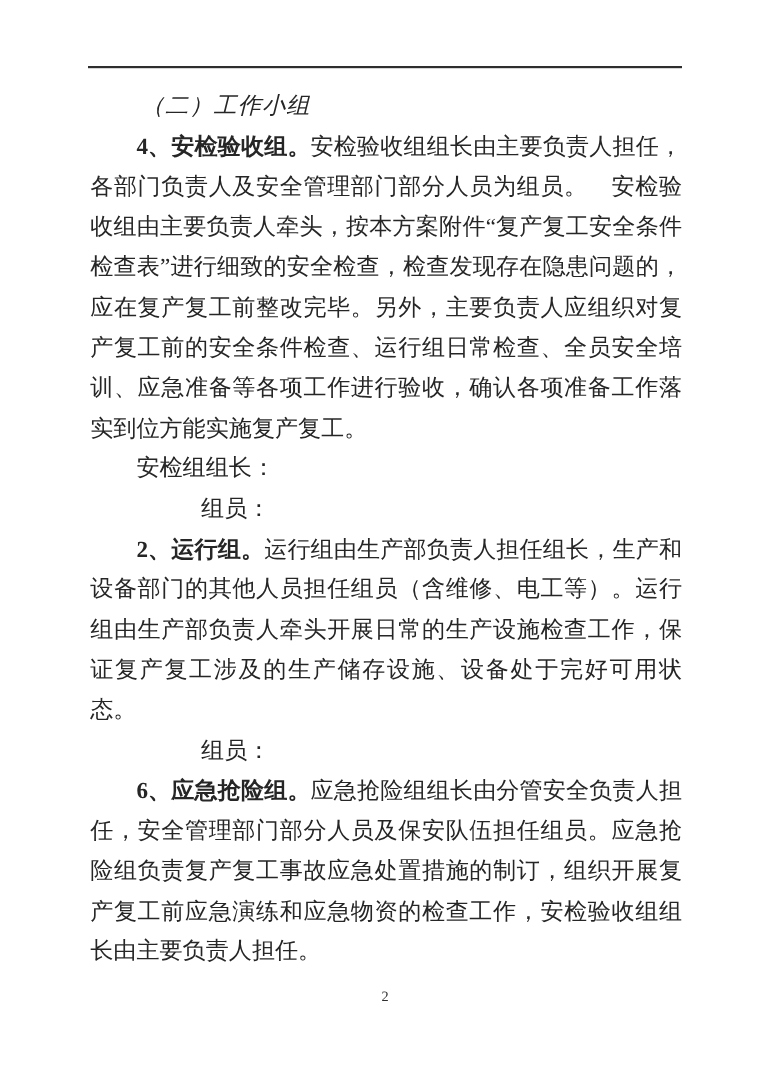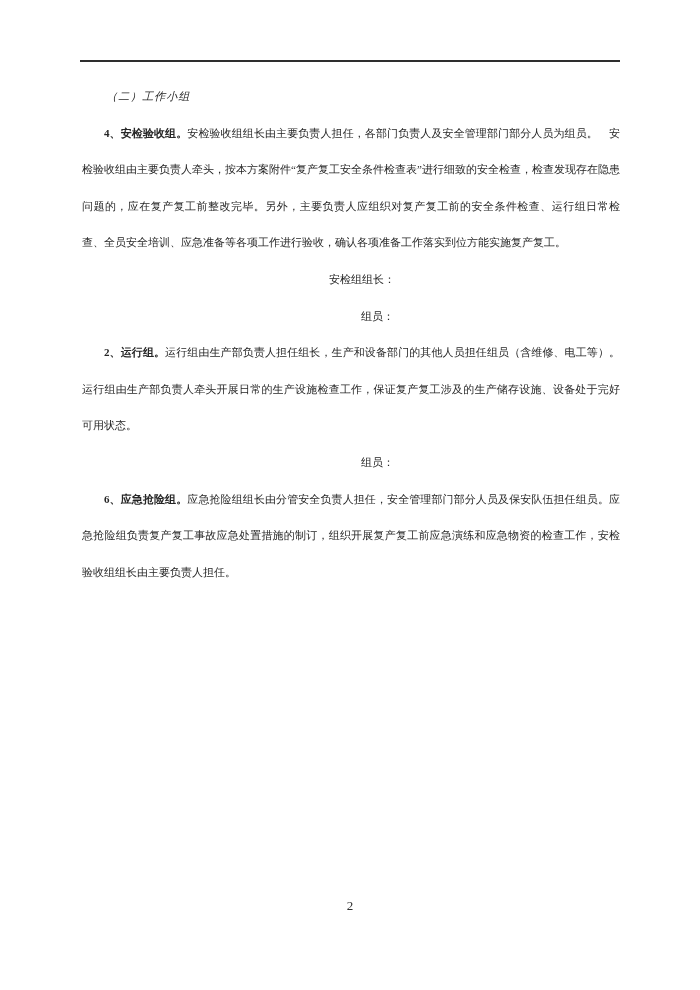--- a/index.html
+++ b/index.html
@@ -22,21 +22,21 @@
     top: 60px;
     width: 540px;
     height: 2px;
     background: #2e2e2e;
   }
   .content {
     position: absolute;
     left: 82px;
     top: 78px;
     width: 538px;
-    font-size: 11px;
+    font-size: 21px;
     line-height: 36.6px;
     text-align: justify;
     text-justify: inter-character;
   }
   .content p {
     margin: 0;
     padding: 0;
   }
   .doc-heading {
     font-style: italic;
@@ -45,25 +45,25 @@
     letter-spacing: 1px;
   }
   .para {
     text-indent: 2em;
   }
   .sec-title {
     font-weight: bold;
   }
   .leader-line {
     text-indent: 2em;
-    text-align: center;
+    text-align: left;
   }
   .member-line {
     text-indent: 4.8em;
-    text-align: center;
+    text-align: left;
   }
   .footer {
     position: absolute;
     left: 0;
     top: 896px;
     width: 700px;
     text-align: center;
     font-size: 13px;
     line-height: 20px;
     color: #2e2e2e;

